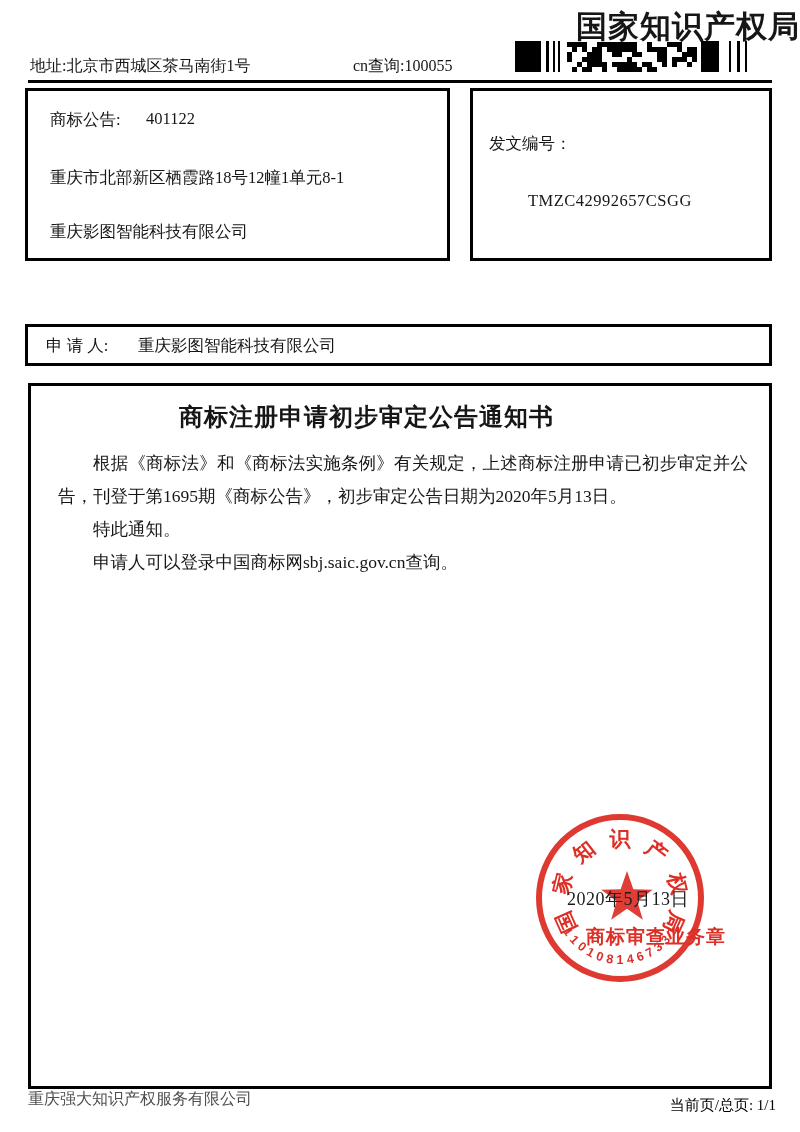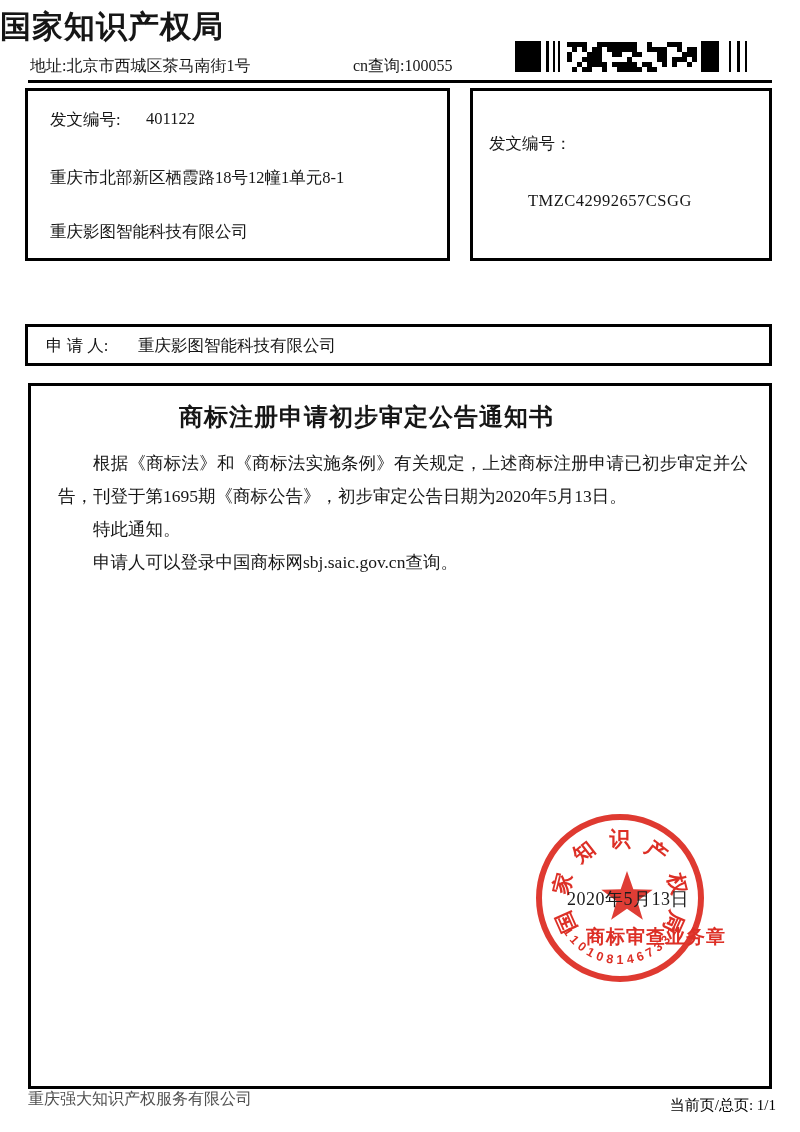--- a/index.html
+++ b/index.html
@@ -9,21 +9,21 @@
     height: 1132px;
     background: #ffffff;
     font-family: "Liberation Serif", "DejaVu Serif", serif;
     color: #161616;
     overflow: hidden;
   }
 
   
   .hdr-title {
     position: absolute; top: 6px; left: 0; width: 100%;
-    text-align: left; font-size: 31px; font-weight: bold; letter-spacing: 1px;
+    text-align: right; font-size: 31px; font-weight: bold; letter-spacing: 1px;
   }
   .addr-line   { position: absolute; top: 56px; left: 30px;  font-size: 16px; }
   .postcode-line { position: absolute; top: 56px; left: 353px; font-size: 16px; }
   .barcode { position: absolute; top: 41px; left: 515px; width: 240px; height: 31px; }
   .barcode div { position: absolute; background: #000; }
   .hdr-rule { position: absolute; top: 80px; left: 28px; width: 744px; height: 3px; background: #000; }
 
   
   .box { position: absolute; border: 3px solid #000; box-sizing: border-box; background: #fff; }
   .box-recipient { left: 25px;  top: 88px;  width: 425px; height: 173px; }
@@ -196,21 +196,21 @@
       <div style="left: 132px; top: 26px; width: 5px; height: 5px;"></div>
       <div style="left: 137px; top: 26px; width: 5px; height: 5px;"></div>
       <div style="left: 186px; top: 0px; width: 18px; height: 31px;"></div>
       <div style="left: 214px; top: 0px; width: 2px; height: 31px;"></div>
       <div style="left: 222px; top: 0px; width: 3px; height: 31px;"></div>
       <div style="left: 230px; top: 0px; width: 2px; height: 31px;"></div>
     </div>
   <div class="hdr-rule"></div>
 
   <div class="box box-recipient">
-    <span class="rcp-postcode-label">发文编号:</span>
+    <span class="rcp-postcode-label">商标公告:</span>
     <span class="rcp-postcode-value">401122</span>
     <span class="rcp-address">重庆市北部新区栖霞路18号12幢1单元8-1</span>
     <span class="rcp-name">重庆影图智能科技有限公司</span>
   </div>
 
   <div class="box box-dispatch">
     <span class="dsp-label">发文编号：</span>
     <span class="dsp-value">TMZC42992657CSGG</span>
   </div>
 

